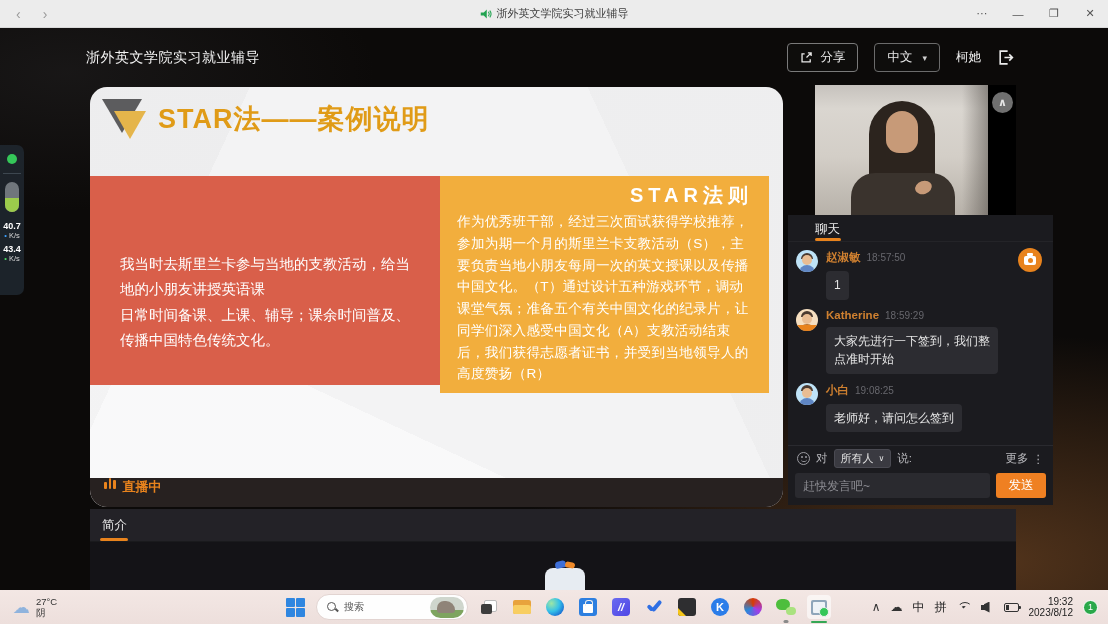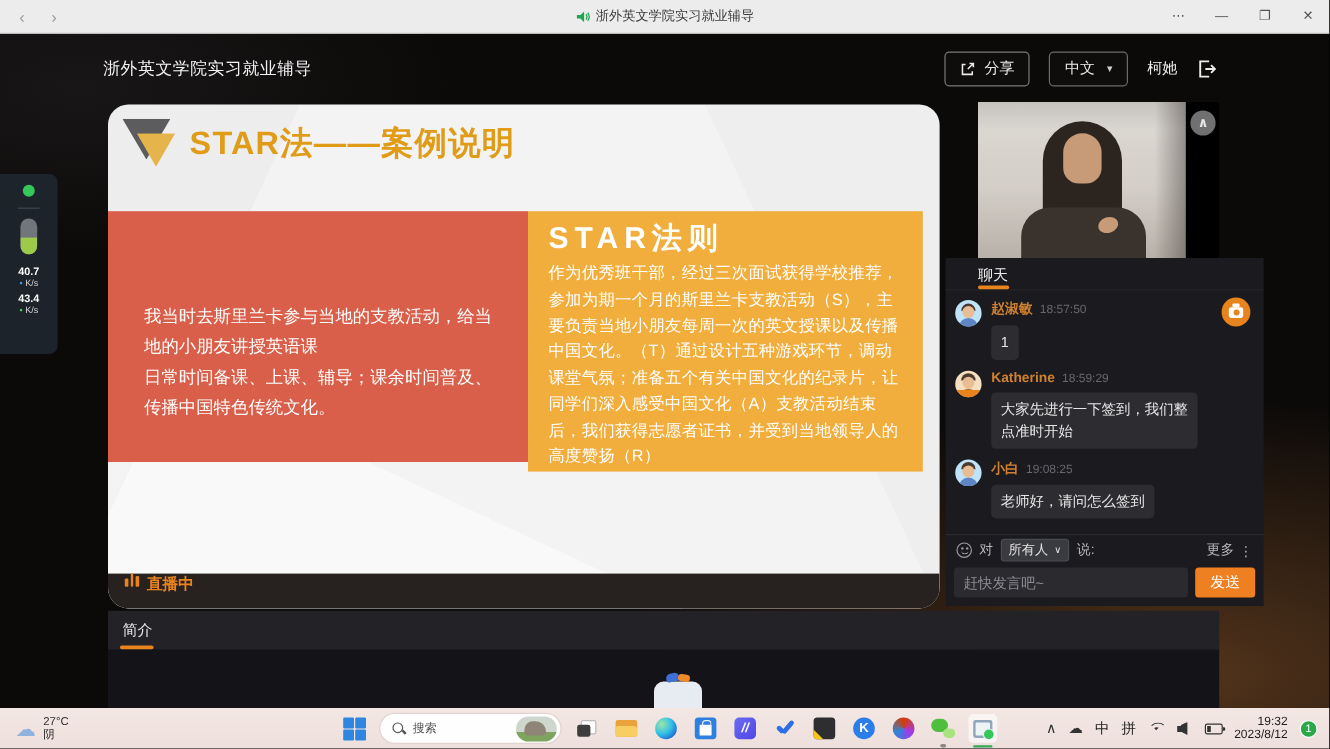--- a/index.html
+++ b/index.html
@@ -26,21 +26,21 @@
 
   .app-title{position:absolute;left:86px;top:21px;color:#f2f2f2;font-size:14px;letter-spacing:.5px}
   .header-right{position:absolute;right:94px;top:15px;display:flex;align-items:center;gap:16px}
   .btn-share{display:flex;align-items:center;gap:7px;border:1px solid #7a7a7a;border-radius:4px;color:#e9e9e9;font-size:12.5px;padding:5px 12px;background:rgba(20,20,20,.35)}
   .btn-lang{display:flex;align-items:center;gap:10px;border:1px solid #6b6b6b;border-radius:4px;color:#e9e9e9;font-size:12.5px;padding:5px 12px;background:rgba(20,20,20,.35)}
   .caret{font-size:9px;color:#cfcfcf}
   .username{color:#ececec;font-size:12.5px}
   .logout{width:17px;height:17px}
 
   
-  .net-widget{position:absolute;left:0;top:117px;width:48px;height:150px;background:rgba(30,38,45,.93);border-radius:0 7px 7px 0;display:flex;flex-direction:column;align-items:center;padding-top:9px}
+  .net-widget{position:absolute;left:0;top:117px;width:24px;height:150px;background:rgba(30,38,45,.93);border-radius:0 7px 7px 0;display:flex;flex-direction:column;align-items:center;padding-top:9px}
   .dot-green{width:10px;height:10px;border-radius:50%;background:#35c759;margin-bottom:9px}
   .nw-div{width:18px;height:1px;background:#3d4750;margin-bottom:8px}
   .battery{width:14px;height:30px;border-radius:7px;overflow:hidden;background:#70767c;margin-bottom:9px;display:flex;flex-direction:column}
   .battery .b-top{flex:1}
   .battery .b-bot{height:14px;background:#9ccb4c}
   .spd-val{color:#fff;font-size:9px;font-weight:bold;line-height:10px}
   .spd-unit{font-size:7.5px;color:#d6d6d6;line-height:9px;margin-bottom:4px}
   .u-down{color:#3da1ff}.u-up{color:#4cd964}
 
   
@@ -51,21 +51,21 @@
     linear-gradient(25deg, rgba(255,255,255,.5) 0 30%, transparent 30%);}
   .slide-head{position:absolute;left:12px;top:10px;display:flex;align-items:center;gap:10px}
   .logo{position:relative;width:46px;height:44px}
   .logo .t1{position:absolute;left:0;top:2px;width:40px;height:34px;background:#5c5c5e;clip-path:polygon(0 0,100% 0,50% 100%)}
   .logo .t2{position:absolute;left:12px;top:14px;width:32px;height:28px;background:#e5b54b;clip-path:polygon(0 0,100% 0,50% 100%)}
   .slide-title{font-size:27px;font-weight:bold;color:#e09b17;letter-spacing:1px}
   .panel-red{position:absolute;left:0;top:89px;width:350px;height:209px;background:#d95f4a;color:#fff}
   .panel-red h2{font-size:23px;letter-spacing:2px;margin:14px 0 0 30px}
   .panel-red .body{position:absolute;left:30px;right:16px;top:76px;font-size:14.5px;line-height:1.75}
   .panel-yellow{position:absolute;left:350px;top:89px;width:329px;height:217px;background:#f2ae3d;color:#fff;padding:6px 16px 0 17px}
-  .panel-yellow h2{font-size:25px;letter-spacing:5px;margin-bottom:2px}
+  .panel-yellow h2{font-size:20px;letter-spacing:5px;text-align:right;margin-bottom:2px}
   .panel-yellow .body{font-size:13.6px;line-height:1.6;letter-spacing:.3px}
   .live-bar{position:absolute;left:0;right:0;bottom:0;height:29px;background:#272120;display:flex;align-items:flex-start;gap:7px;padding-left:14px}
   .live-icon{display:flex;align-items:flex-end;gap:2px;height:11px}
   .live-icon i{display:block;width:2.5px;background:#e8831d;border-radius:1px}
   .live-icon i:nth-child(1){height:7px}.live-icon i:nth-child(2){height:11px}.live-icon i:nth-child(3){height:9px}
   .live-label{color:#e8831d;font-size:13px;font-weight:bold}
 
   
   .video{position:absolute;left:815px;top:57px;width:201px;height:130px;background:#000}
   .video-feed{position:absolute;left:0;top:0;bottom:0;right:28px;overflow:hidden;background:linear-gradient(180deg,#c6c2bd 0%,#dad6d0 18%,#d3cec7 55%,#b7b1a9 100%)}

